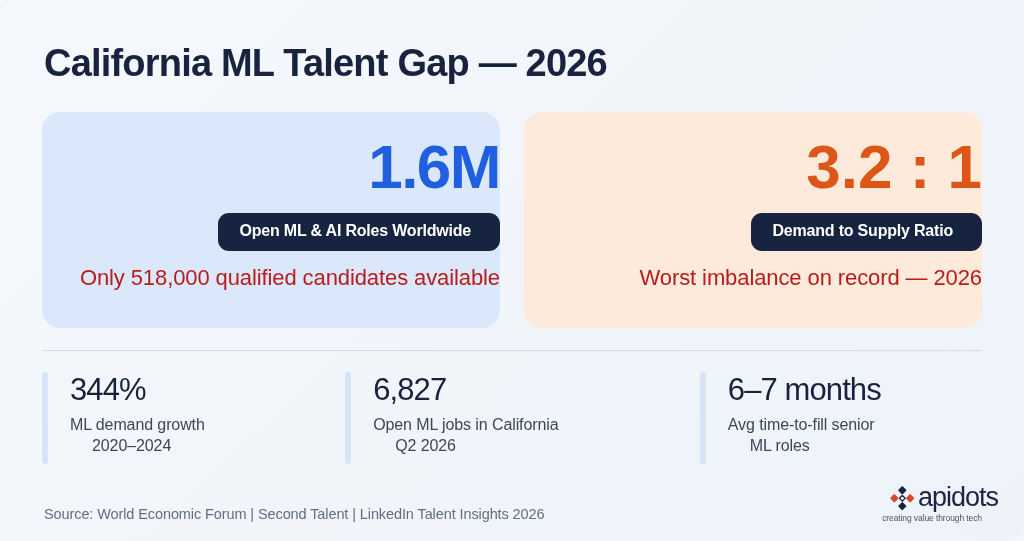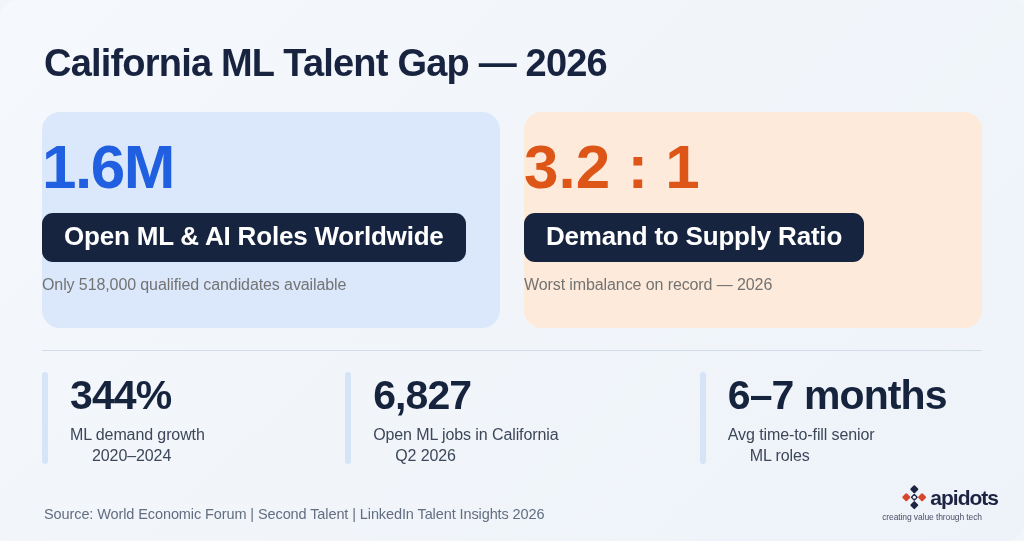--- a/index.html
+++ b/index.html
@@ -44,53 +44,53 @@
     display: flex;
     justify-content: space-between;
   }
   .hero-card {
     width: 458px;
     height: 216px;
     border-radius: 18px;
     box-sizing: border-box;
     display: flex;
     flex-direction: column;
-    align-items: flex-start;
+    align-items: flex-end;
     justify-content: flex-start;
     padding-top: 22px;
   }
   .hero-card.blue   { background: #dbe8fb; }
   .hero-card.orange { background: #fdeada; }
 
   .hero-figure {
     font-size: 62px;
     font-weight: bold;
     letter-spacing: -1.5px;
     line-height: 1.05;
     margin: 0;
   }
   .hero-figure.blue   { color: #1f5fe0; }
   .hero-figure.orange { color: #dd5617; letter-spacing: 0px; }
 
   .hero-pill {
     margin-top: 14px;
     background: #16243f;
     color: #ffffff;
-    font-size: 26px;
+    font-size: 16px;
     font-weight: bold;
     letter-spacing: -0.2px;
     border-radius: 11px;
-    padding: 9px 22px 11px 22px;
+    padding: 9px 29px 11px 22px;
     white-space: nowrap;
     line-height: 1.1;
   }
   .hero-sub {
     margin-top: 14px;
-    font-size: 16px;
-    color: #737373;
+    font-size: 22px;
+    color: #b91c1c;
     letter-spacing: -0.1px;
     white-space: nowrap;
   }
 
   
   .divider {
     position: absolute;
     left: 42px;
     top: 350px;
     width: 940px;
@@ -119,22 +119,22 @@
   .stat-bar {
     width: 6px;
     height: 92px;
     border-radius: 3px;
     background: #d5e4f7;
     flex: 0 0 6px;
     margin-right: 22px;
   }
   .stat-body { padding-top: 2px; }
   .stat-value {
-    font-size: 41px;
-    font-weight: bold;
+    font-size: 31px;
+    font-weight: normal;
     color: #16233d;
     letter-spacing: -0.9px;
     line-height: 1.05;
     white-space: nowrap;
   }
   .stat-label {
     margin-top: 7px;
     font-size: 16px;
     color: #3c4759;
     line-height: 1.32;
@@ -165,22 +165,22 @@
     display: flex;
     align-items: center;
   }
   .logo-mark {
     width: 26px;
     height: 26px;
     margin-right: 3px;
     flex: 0 0 26px;
   }
   .logo-word {
-    font-size: 21px;
-    font-weight: bold;
+    font-size: 27px;
+    font-weight: normal;
     color: #1d2442;
     letter-spacing: -1px;
     line-height: 1;
   }
   .logo-tag {
     font-size: 8.5px;
     color: #4a5168;
     letter-spacing: -0.1px;
     margin-top: 2px;
     margin-right: 16px;

